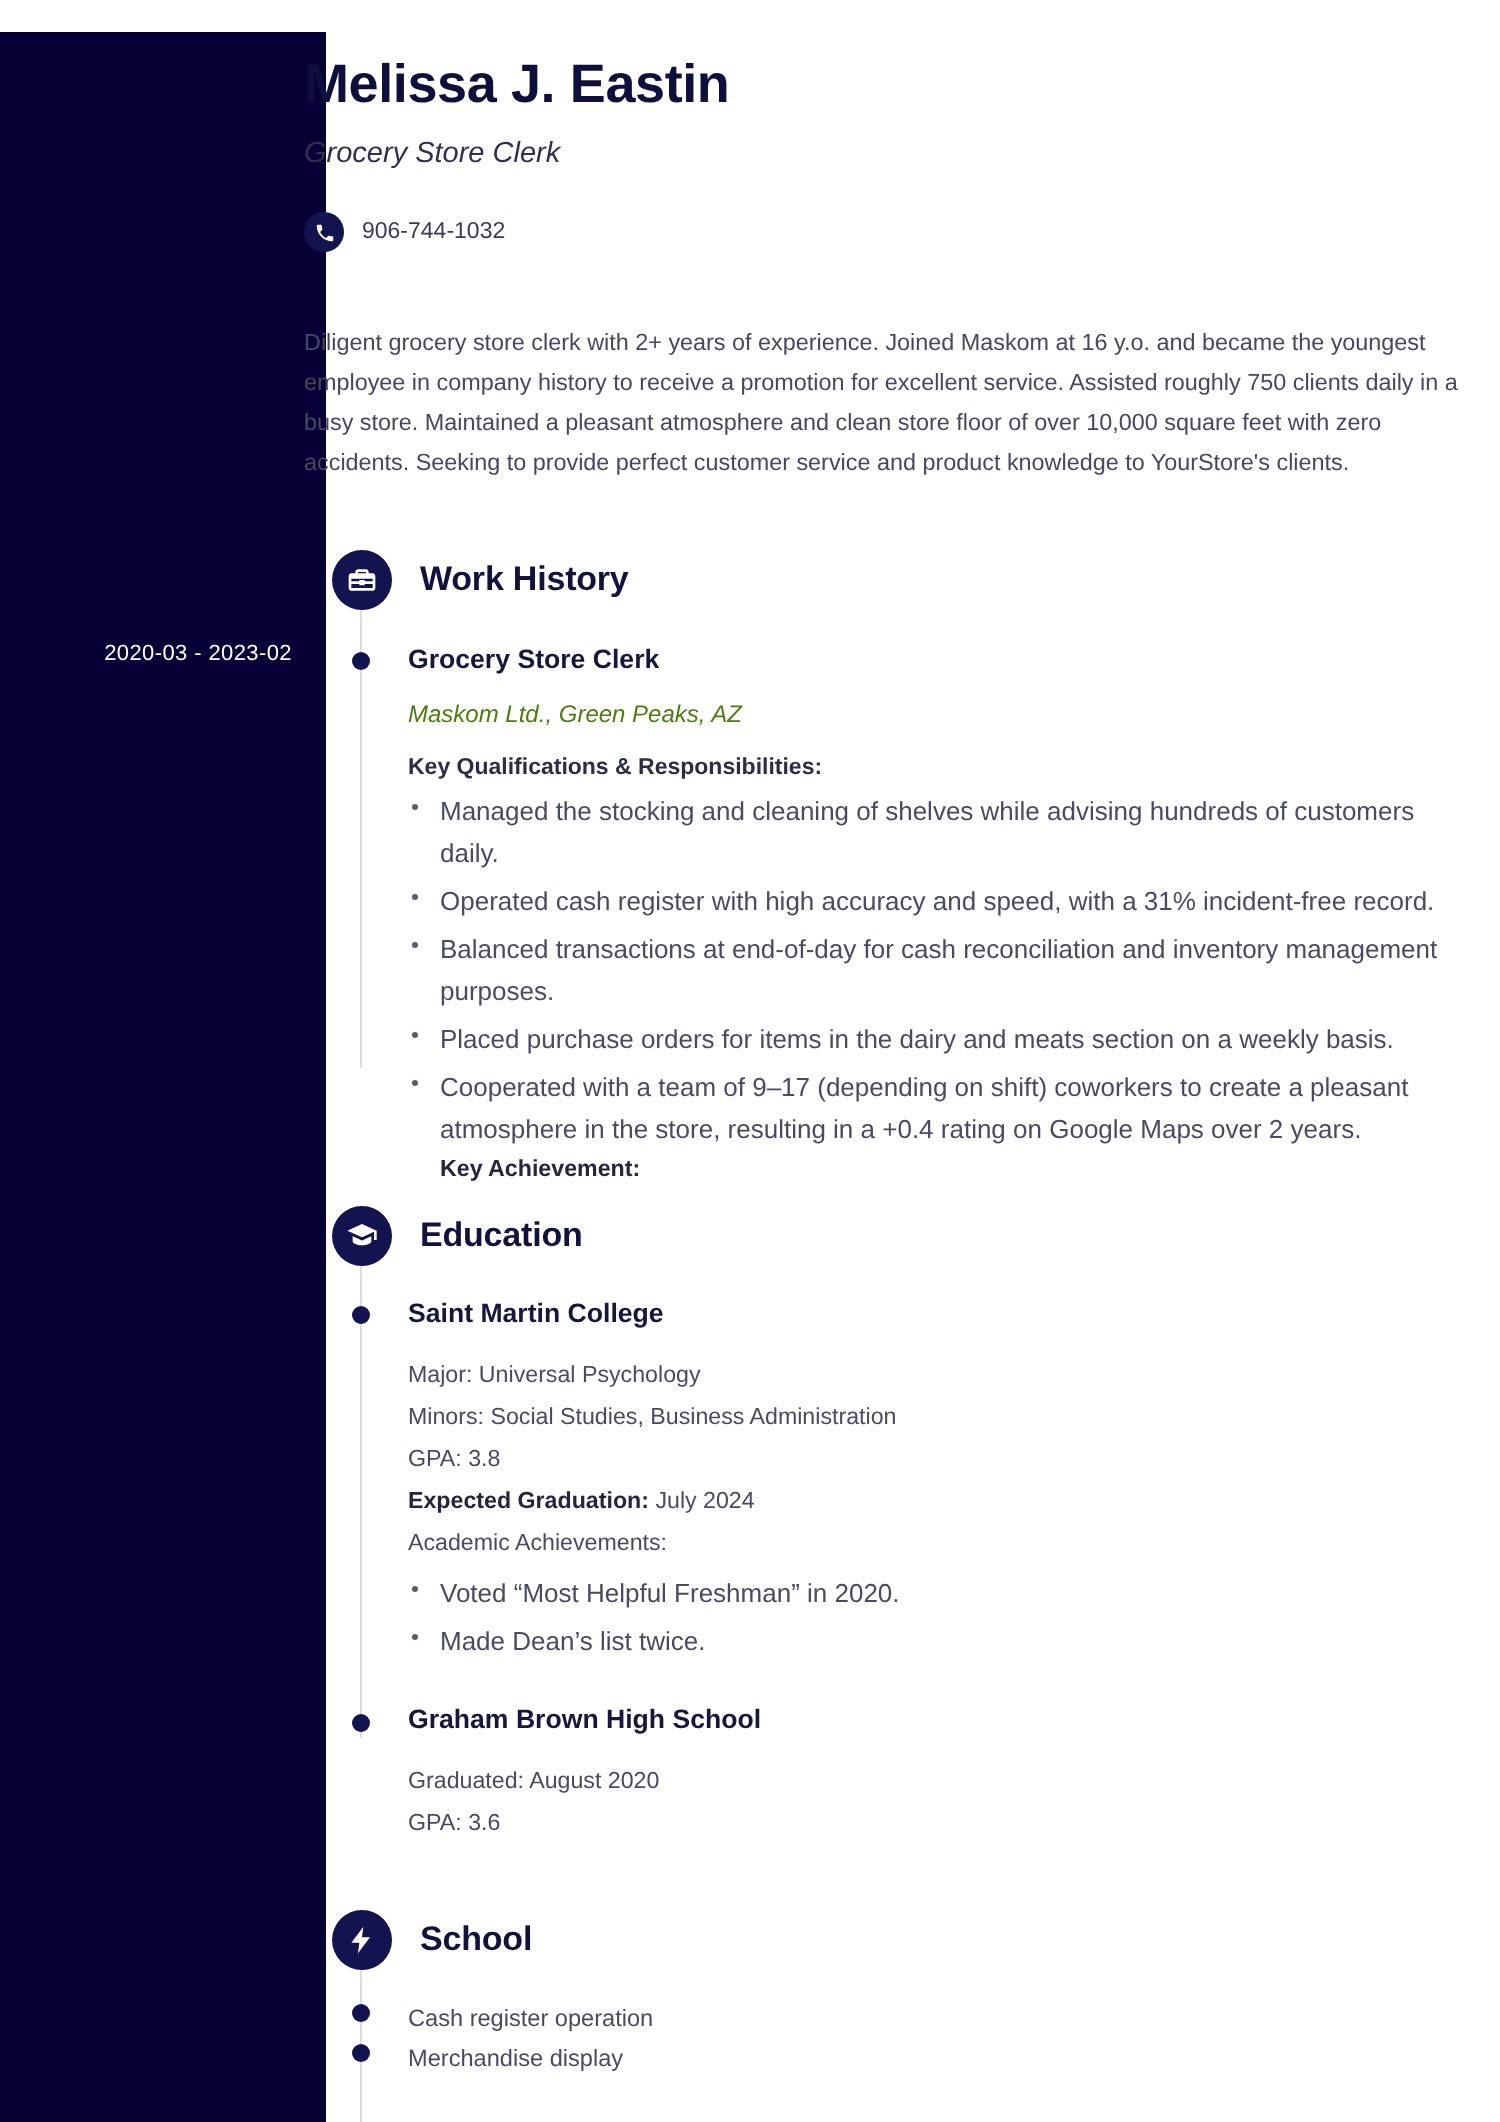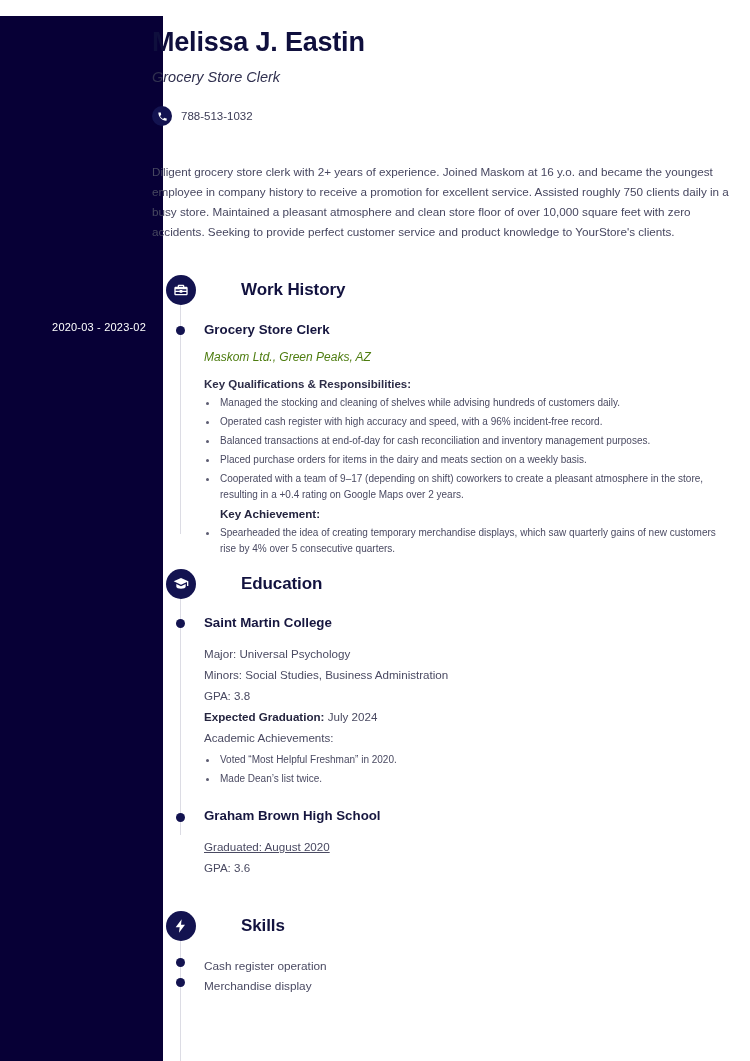--- a/index.html
+++ b/index.html
@@ -51,21 +51,21 @@
   .c-text { font-size: 11.5px; color: #3b3b55; margin-left: 9px; white-space: nowrap; }
 
   .summary {
     margin-top: 36px;
     font-size: 11.7px; line-height: 1.72; color: #474760;
     max-width: 580px;
   }
 
   
   .section { position: relative; }
-  .sec-head { display: flex; align-items: center; position: relative; gap: 31px; }
+  .sec-head { display: flex; align-items: center; position: relative; }
   .sec-icon {
     width: 30px; height: 30px; border-radius: 50%;
     background: #131350; color: #fff;
     display: flex; align-items: center; justify-content: center;
     flex: 0 0 auto; position: relative; z-index: 3;
     margin-left: 14px;
   }
   .sec-icon svg { width: 16px; height: 16px; fill: #fff; }
   .sec-title {
     font-size: 17px; font-weight: bold; color: #12123f;
@@ -88,21 +88,21 @@
     font-size: 12px; font-style: italic; color: #4d7c0f; margin-top: 13px;
   }
   .entry-label {
     font-size: 11.5px; font-weight: bold; color: #2d2d48; margin-top: 14px;
   }
   .entry-line { font-size: 11.6px; color: #4a4a62; margin-top: 3px; line-height: 1.55; }
 
   ul.bullets { list-style: none; margin-top: 5px; }
   ul.bullets li {
     position: relative; padding-left: 16px;
-    font-size: 10px; color: #4a4a62; line-height: 1.62; margin-top: 3px;
+    font-size: 13px; color: #4a4a62; line-height: 1.62; margin-top: 3px;
     max-width: 545px;
   }
   ul.bullets li::before {
     content: ""; position: absolute; left: 2px; top: 7px;
     width: 3px; height: 3px; background: #5c5c72; border-radius: 50%;
   }
   .sub-bold { font-size: 11.6px; font-weight: bold; color: #25253f; margin-top: 3px; }
 
   .skill-row { position: relative; padding-left: 52px; margin-top: 2px; }
   .skill-label { font-size: 11.8px; color: #4a4a62; }
@@ -123,21 +123,21 @@
     <div class="name">Melissa J. Eastin</div>
     <div class="job-title">Grocery Store Clerk</div>
 
     <div class="contacts">
       <div class="contact">
         <span class="c-icon">
           <svg viewBox="0 0 24 24">
               <path d="M6.6 10.8c1.4 2.8 3.8 5.1 6.6 6.6l2.2-2.2c.3-.3.7-.4 1-.2 1.2.4 2.4.6 3.6.6.6 0 1 .4 1 1V20c0 .6-.4 1-1 1C10.6 21 3 13.4 3 4c0-.6.4-1 1-1h3.5c.6 0 1 .4 1 1 0 1.3.2 2.5.6 3.6.1.4 0 .8-.2 1l-2.3 2.2z"></path>
             </svg>
         </span>
-        <span class="c-text">788-513-1032</span>
+        <span class="c-text">906-744-1032</span>
       </div>
     </div>
 
     <div class="summary">Diligent grocery store clerk with 2+ years of experience. Joined Maskom at 16 y.o. and became the youngest employee in company history to receive a promotion for excellent service. Assisted roughly 750 clients daily in a busy store. Maintained a pleasant atmosphere and clean store floor of over 10,000 square feet with zero accidents. Seeking to provide perfect customer service and product knowledge to YourStore's clients.</div>
 
     <div class="section" style="margin-top:32px;">
       <div class="rail" style="top:15px; height:244px;"></div>
       <div class="sec-head">
         <span class="sec-icon">
           <svg viewBox="0 0 24 24">
@@ -147,29 +147,26 @@
         <span class="sec-title">Work History</span>
       </div>
 
       <div class="entry" style="margin-top:17px;">
         <span class="dot" style="top:4px;"></span>
         <div class="entry-title">Grocery Store Clerk</div>
         <div class="entry-sub">Maskom Ltd., Green Peaks, AZ</div>
         <div class="entry-label">Key Qualifications &amp; Responsibilities:</div>
         <ul class="bullets">
           <li>Managed the stocking and cleaning of shelves while advising hundreds of customers daily.</li>
-          <li>Operated cash register with high accuracy and speed, with a 96% incident-free record.</li>
+          <li>Operated cash register with high accuracy and speed, with a 31% incident-free record.</li>
           <li>Balanced transactions at end-of-day for cash reconciliation and inventory management purposes.</li>
           <li>Placed purchase orders for items in the dairy and meats section on a weekly basis.</li>
           <li>Cooperated with a team of 9–17 (depending on shift) coworkers to create a pleasant atmosphere in the store, resulting in a +0.4 rating on Google Maps over 2 years.</li>
         </ul>
         <div class="sub-bold" style="padding-left:16px;">Key Achievement:</div>
-        <ul class="bullets">
-          <li>Spearheaded the idea of creating temporary merchandise displays, which saw quarterly gains of new customers rise by 4% over 5 consecutive quarters.</li>
-        </ul>
       </div>
     </div>
 
     <div class="section" style="margin-top:12px;">
       <div class="rail" style="top:15px; height:251px;"></div>
       <div class="sec-head">
         <span class="sec-icon">
           <svg viewBox="0 0 24 24">
               <path d="M12 3 1 8l11 5 9-4.1V15h2V8L12 3zM5 12.1V16c0 1.7 3.1 3 7 3s7-1.3 7-3v-3.9l-7 3.2-7-3.2z"></path>
             </svg>
@@ -190,34 +187,34 @@
         <div class="entry-line">Academic Achievements:</div>
         <ul class="bullets">
           <li>Voted “Most Helpful Freshman” in 2020.</li>
           <li>Made Dean’s list twice.</li>
         </ul>
       </div>
 
       <div class="entry" style="margin-top:21px;">
         <span class="dot" style="top:5px;"></span>
         <div class="entry-title">Graham Brown High School</div>
-        <div class="entry-line" style="margin-top:15px;text-decoration:underline;">Graduated: August 2020</div>
+        <div class="entry-line" style="margin-top:15px;">Graduated: August 2020</div>
         <div class="entry-line">GPA: 3.6</div>
       </div>
     </div>
 
     <div class="section" style="margin-top:34px;">
       <div class="rail" style="top:15px; height:195px;"></div>
       <div class="sec-head">
         <span class="sec-icon">
           <svg viewBox="0 0 24 24">
               <path d="M13 2 4 14h6l-1 8 9-12h-6l1-8z"></path>
             </svg>
         </span>
-        <span class="sec-title">Skills</span>
+        <span class="sec-title">School</span>
       </div>
 
       <div class="skill-row" style="margin-top:15px;">
         <span class="dot" style="top:2px;"></span>
         <span class="skill-label">Cash register operation</span>
       </div>
       <div class="skill-row">
         <span class="dot" style="top:2px;"></span>
         <span class="skill-label">Merchandise display</span>
       </div>

